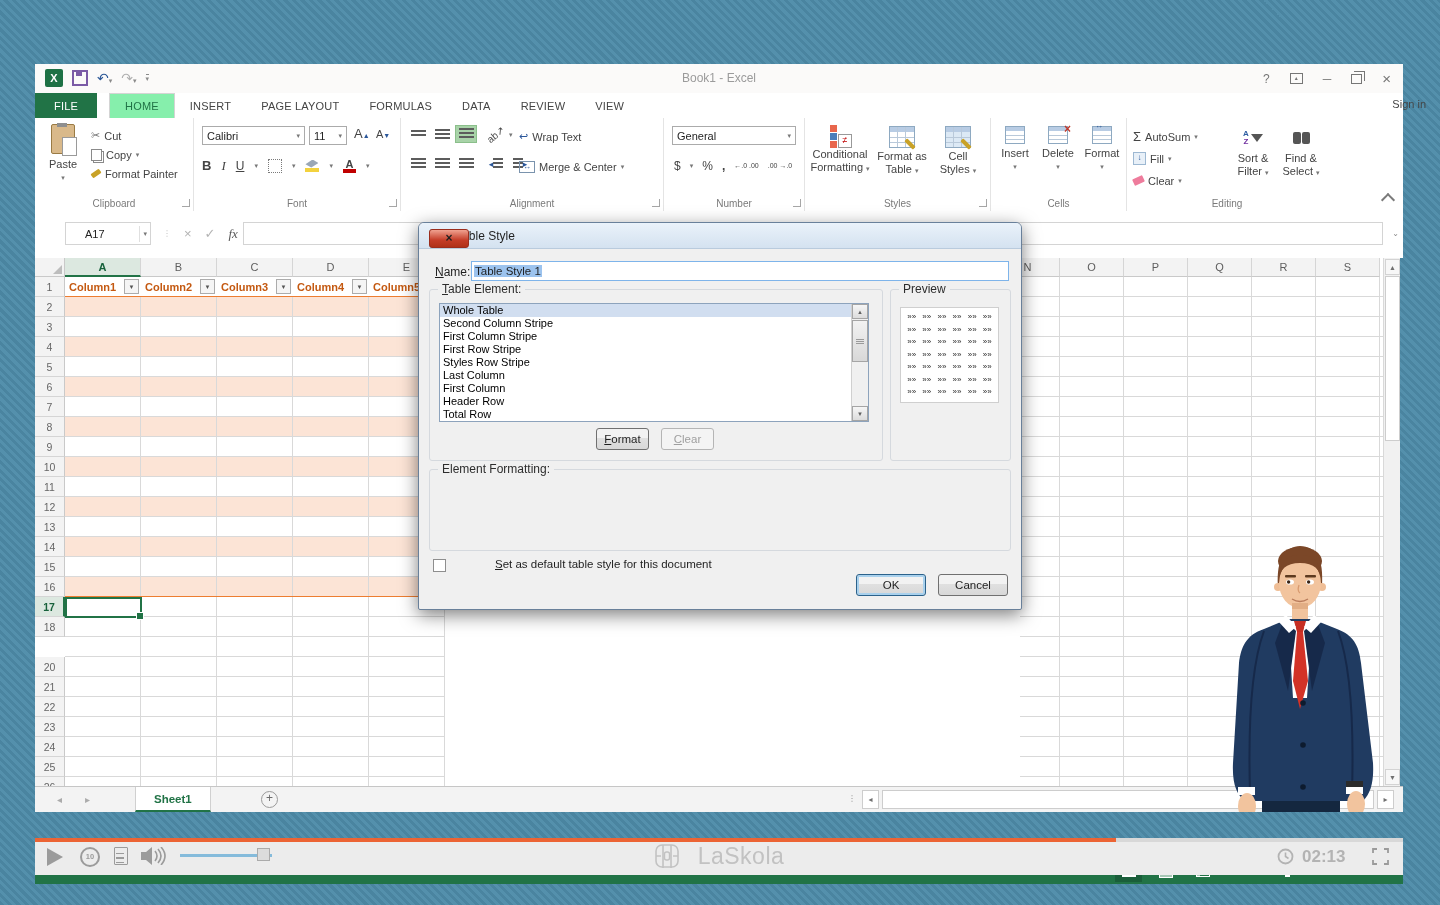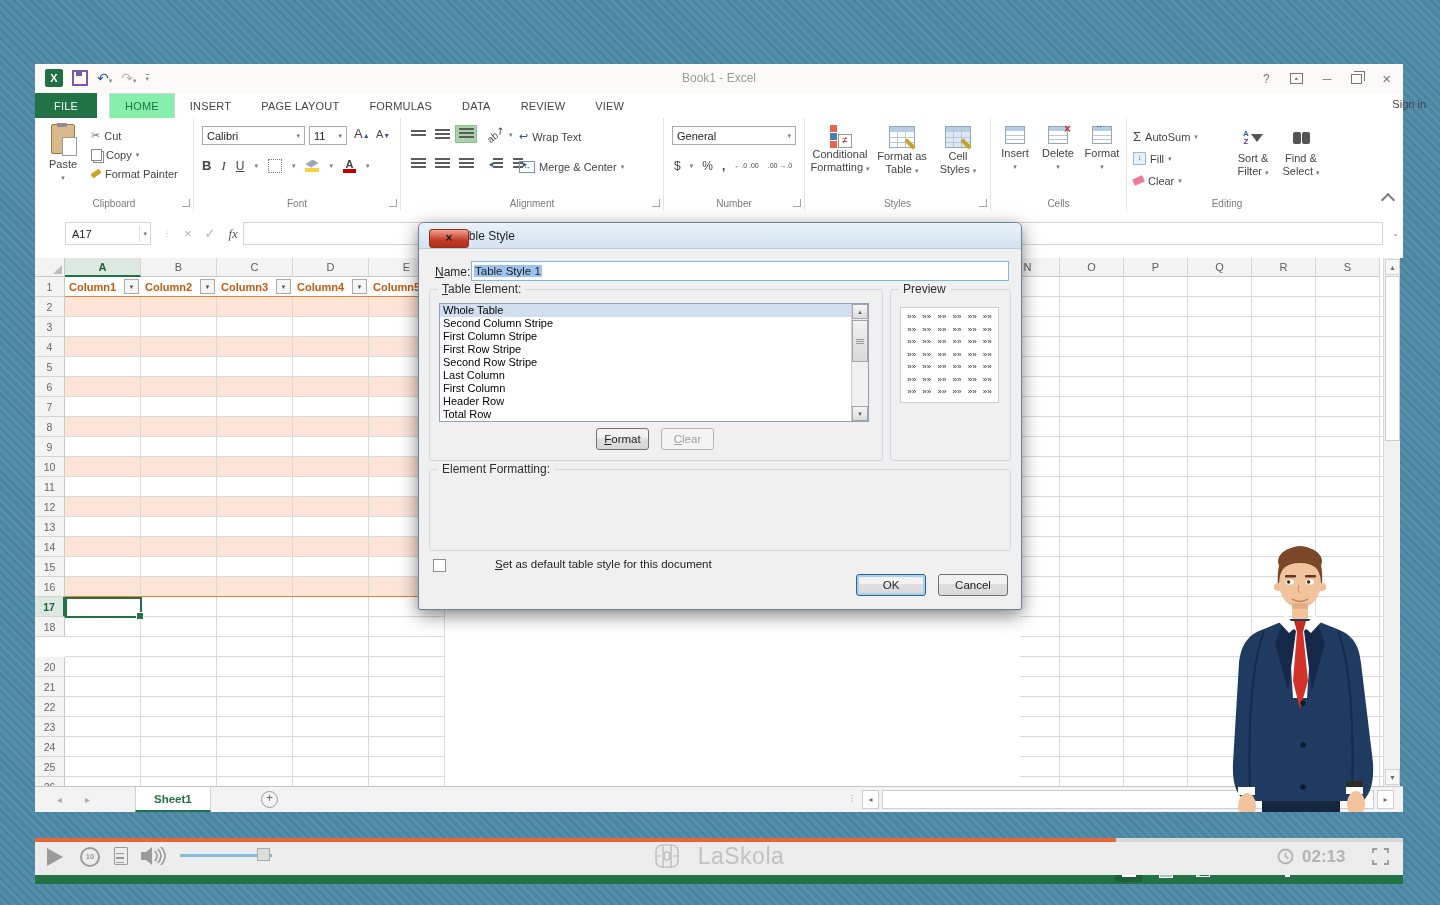--- a/index.html
+++ b/index.html
@@ -51,21 +51,21 @@
   .alnbtn.on{background:#A8D3A8;border:1px solid #8BBF8B;box-sizing:border-box;}
   .bigbtn{display:flex;flex-direction:column;align-items:center;font-size:11px;color:#444;line-height:13px;text-align:center;}
   .grid-ic{border:1px solid #8EA9C1;background:
     linear-gradient(to right,transparent 0 31%,#B9C9DA 31% 34%,transparent 34% 64%,#B9C9DA 64% 67%,transparent 67%),
     linear-gradient(to bottom,#B8CCE4 0 26%,transparent 26% 49%,#B9C9DA 49% 55%,transparent 55% 75%,#B9C9DA 75% 80%,transparent 80%);}
   .brush{position:absolute;width:12px;height:4px;background:#C9A227;transform:rotate(45deg);right:-2px;bottom:1px;border-radius:1px;}
 
   
   #formula-bar{left:35px;top:211px;width:1368px;height:47px;background:#fff;}
   .namebox{position:absolute;left:30px;top:11px;width:86px;height:23px;border:1px solid #D4D4D4;
-    font-size:11px;color:#222;display:flex;align-items:center;padding-left:6px;box-sizing:border-box;justify-content:space-between;}
+    font-size:11px;color:#222;display:flex;align-items:center;padding-left:19px;box-sizing:border-box;justify-content:space-between;}
   .fbtns{position:absolute;left:128px;top:11px;height:23px;display:flex;align-items:center;gap:13px;font-size:13px;color:#B3B3B3;}
   .fxlbl{font-family:"Liberation Serif",serif;font-style:italic;color:#5a5a5a;}
   .finput{position:absolute;left:208px;top:11px;width:1140px;height:23px;border:1px solid #D4D4D4;background:#fff;box-sizing:border-box;}
   .fchev{position:absolute;right:4px;top:18px;font-size:8px;color:#8a8a8a;}
 
   
   #sheet-area{left:35px;top:258px;width:1348px;height:528px;background:#fff;overflow:hidden;}
   .corner{position:absolute;left:0;top:0;width:30px;height:19px;background:#F3F3F3;border-right:1px solid #C9C9C9;border-bottom:1px solid #C9C9C9;box-sizing:border-box;}
   .corner:after{content:"";position:absolute;right:2px;bottom:2px;border-left:9px solid transparent;border-bottom:9px solid #BDBDBD;}
   .colhdr{position:absolute;top:0;height:19px;background:#F3F3F3;border-right:1px solid #D5D5D5;border-bottom:1px solid #C9C9C9;
@@ -604,21 +604,21 @@
       </div>
 
     <div class="groupbox" style="left:10px;top:66px;width:452px;height:170px;">
       <span class="gblabel"><u>T</u><span>able Element:</span></span>
     </div>
     <div class="listbox">
       <div class="litem sel">Whole Table</div>
       <div class="litem">Second Column Stripe</div>
       <div class="litem">First Column Stripe</div>
       <div class="litem">First Row Stripe</div>
-      <div class="litem">Second Row Stripe</div>
+      <div class="litem">Styles Row Stripe</div>
       <div class="litem">Last Column</div>
       <div class="litem">First Column</div>
       <div class="litem">Header Row</div>
       <div class="litem">Total Row</div>
       <div class="lscroll">
         <span class="lsbtn" style="top:0;">▲</span>
         <span class="lthumb">
             <span class="grip"></span>
           </span>
         <span class="lsbtn" style="bottom:0;">▼</span>

